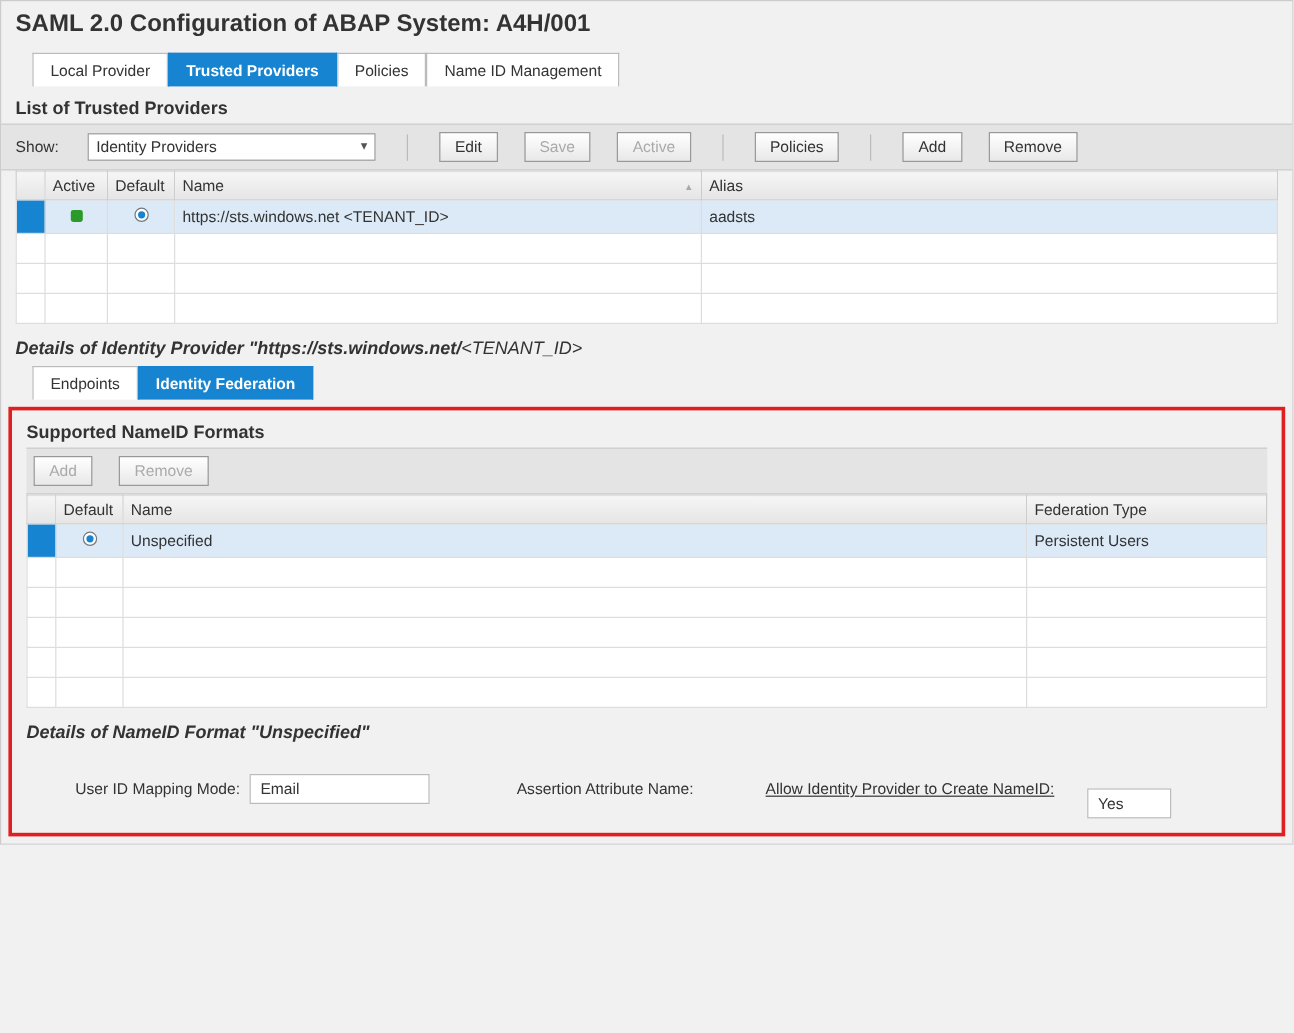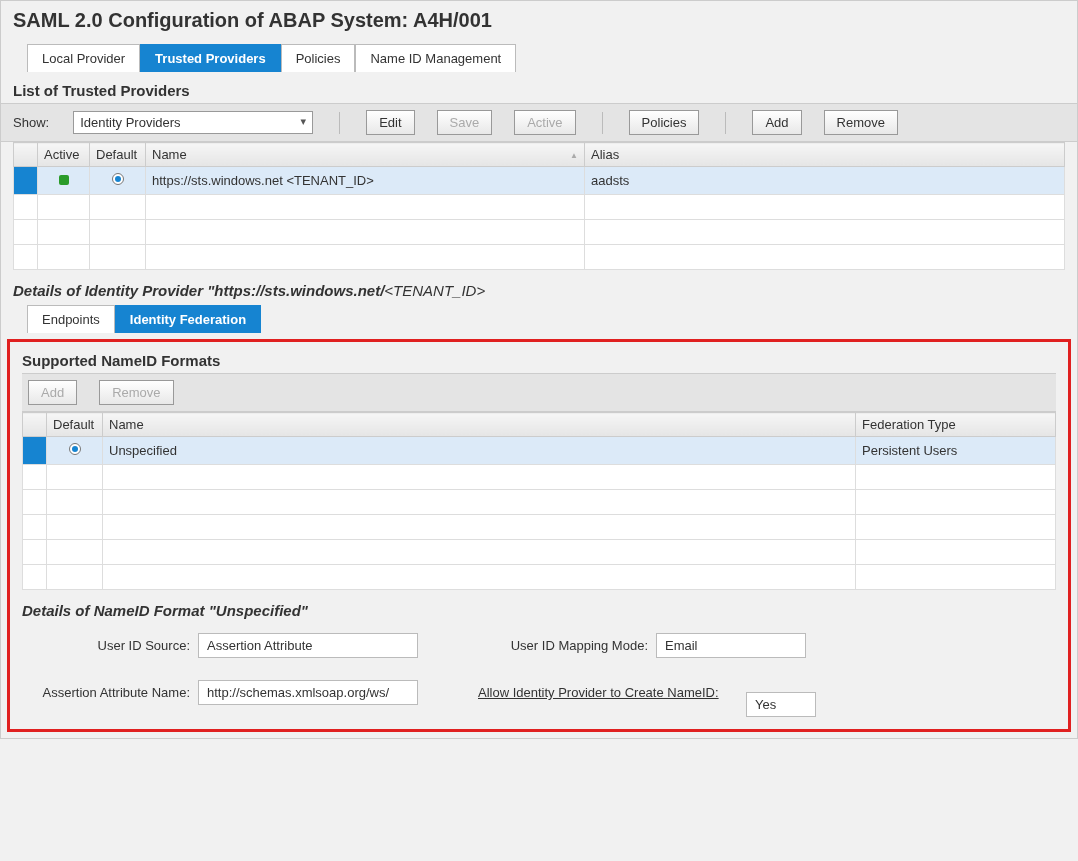--- a/index.html
+++ b/index.html
@@ -307,30 +307,25 @@
             <td></td>
             <td></td>
           </tr>
       </tbody>
     </table>
 
     <div class="details-line" style="font-size:15px;">Details of NameID Format "Unspecified"</div>
 
     <div class="form-row-wrap">
       <div class="form-row">
-        <div class="form-label">User ID Source:</div>
-        <div class="form-value">Assertion Attribute</div>
-      </div>
-      <div class="form-row">
         <div class="form-label" style="width:170px">User ID Mapping Mode:</div>
         <div class="form-value" style="min-width:150px">Email</div>
       </div>
       <div class="form-row">
         <div class="form-label">Assertion Attribute Name:</div>
-        <div class="form-value">http://schemas.xmlsoap.org/ws/</div>
       </div>
       <div class="form-row">
         <div class="form-label-wide">Allow Identity Provider to Create NameID:</div>
         <div class="form-value form-value-small">Yes</div>
       </div>
     </div>
 
   </div>
 
 </div>

